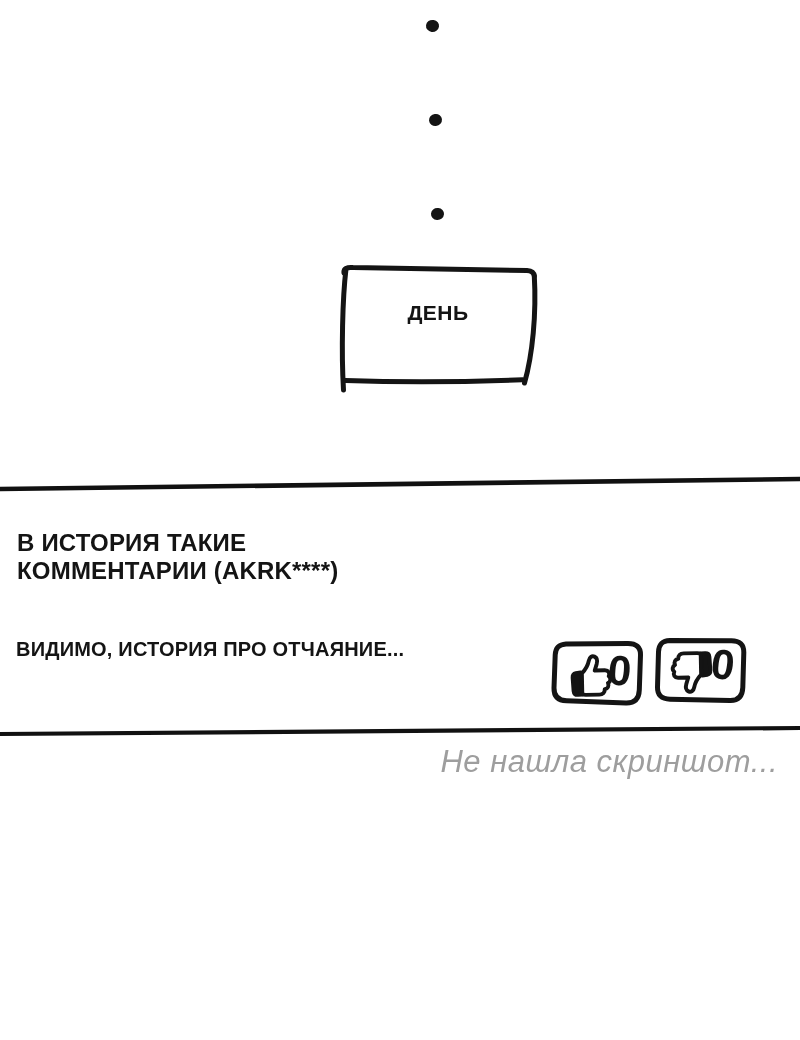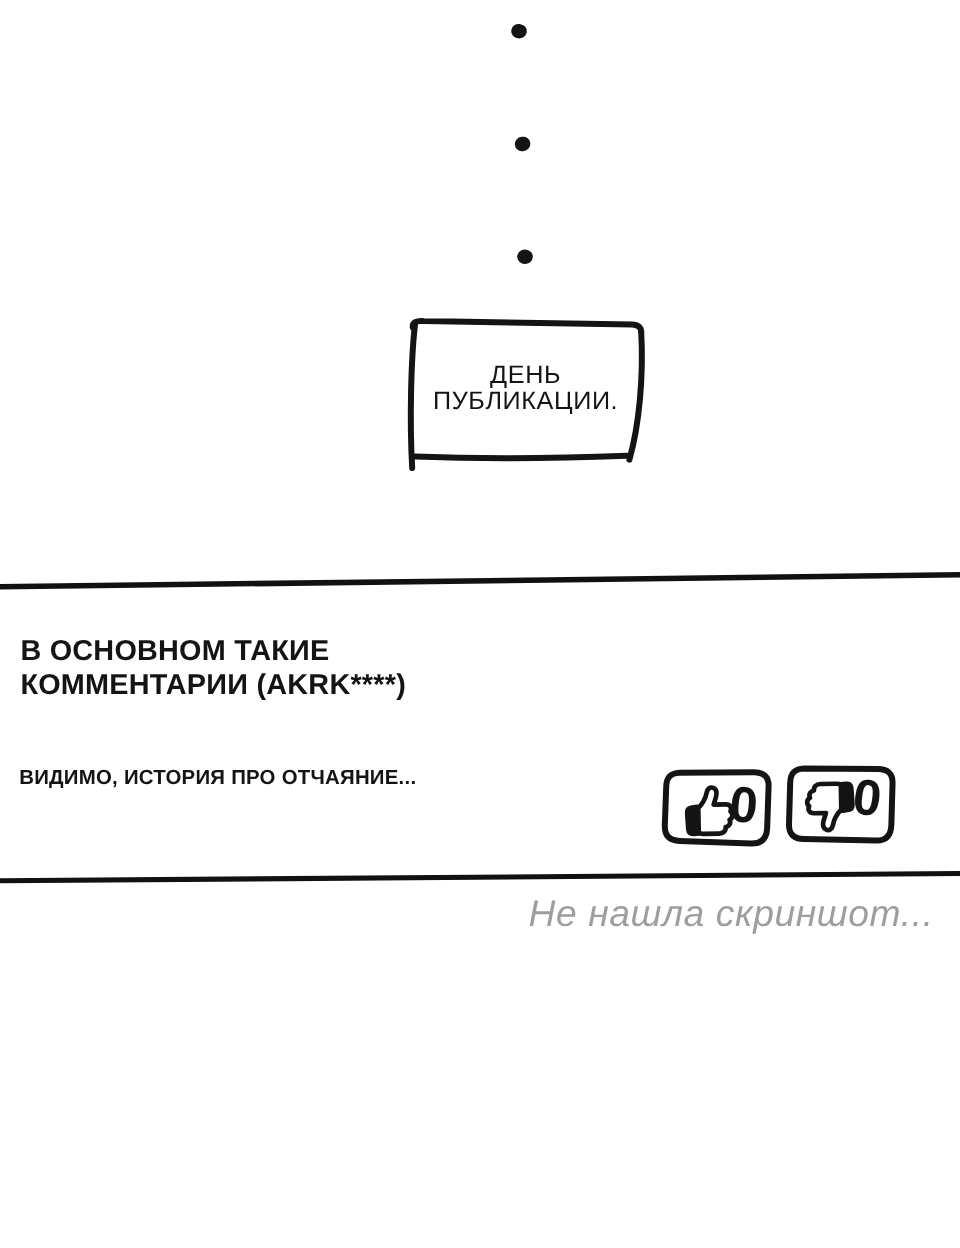--- a/index.html
+++ b/index.html
@@ -37,21 +37,21 @@
     height: 144px;
   }
   .speech-box svg { position: absolute; left: 0; top: 0; }
   .speech-text {
     position: absolute;
     left: 14px;
     top: 46px;
     width: 192px;
     text-align: center;
     color: #141414;
-    font-weight: normal;
+    font-weight: bold;
     font-size: 21px;
     line-height: 22px;
     letter-spacing: 0.5px;
     white-space: nowrap;
   }
 
   
   .sep { position: absolute; left: 0; width: 800px; }
   .sep-top { top: 474px; height: 22px; }
   .sep-bottom { top: 720px; height: 20px; }
@@ -76,21 +76,21 @@
     font-size: 30px;
     letter-spacing: -1px;
     white-space: nowrap;
   }
   .comment-body {
     position: absolute;
     left: 16px;
     top: 638px;
     color: #141414;
     font-weight: bold;
-    font-size: 17px;
+    font-size: 20px;
     letter-spacing: 0.2px;
     white-space: nowrap;
   }
 
   
   .vote-btn {
     position: absolute;
     width: 98px;
     height: 74px;
     background: transparent;
@@ -143,30 +143,29 @@
 
         <path d="M16 17 C15.3 12.5 19 11 25 11.5 L199 14.5 C203.5 14.8 206 16.5 206.3 20"></path>
 
         <path d="M206.3 20 C208.5 58 204.5 99 196.5 127"></path>
 
         <path d="M17.5 124.5 C75 126.5 150 125.5 194.5 123.8"></path>
       </g>
     </svg>
     <div class="speech-text">
       <div>ДЕНЬ</div>
-      <div>ПУБЛИКАЦИИ.</div>
     </div>
   </div>
 
   <svg class="sep sep-top" viewBox="0 0 800 22" preserveAspectRatio="none">
     <line x1="0" y1="15" x2="800" y2="5" stroke="#111111" stroke-width="4.6"></line>
   </svg>
 
   <div class="comment-header">
-    <div>В ОСНОВНОМ ТАКИЕ</div>
+    <div>В ИСТОРИЯ ТАКИЕ</div>
     <div>КОММЕНТАРИИ (AKRK****)</div>
   </div>
 
 
   <div class="comment-body">ВИДИМО, ИСТОРИЯ ПРО ОТЧАЯНИЕ...</div>
 
   <button class="vote-btn like">
     <svg width="98" height="74" viewBox="0 0 98 74">
       <path d="M17 8 C9.5 8.5 6.5 12 6.2 19 L5 52 C4.8 60.5 9 64.5 17.5 64.8 L77 67 C86 67.2 90 62.5 90.3 54 L91.5 19 C91.7 11 87 7.5 79 7.5 Z" fill="none" stroke="#141414" stroke-width="5" stroke-linecap="round" stroke-linejoin="round"></path>
     </svg>

